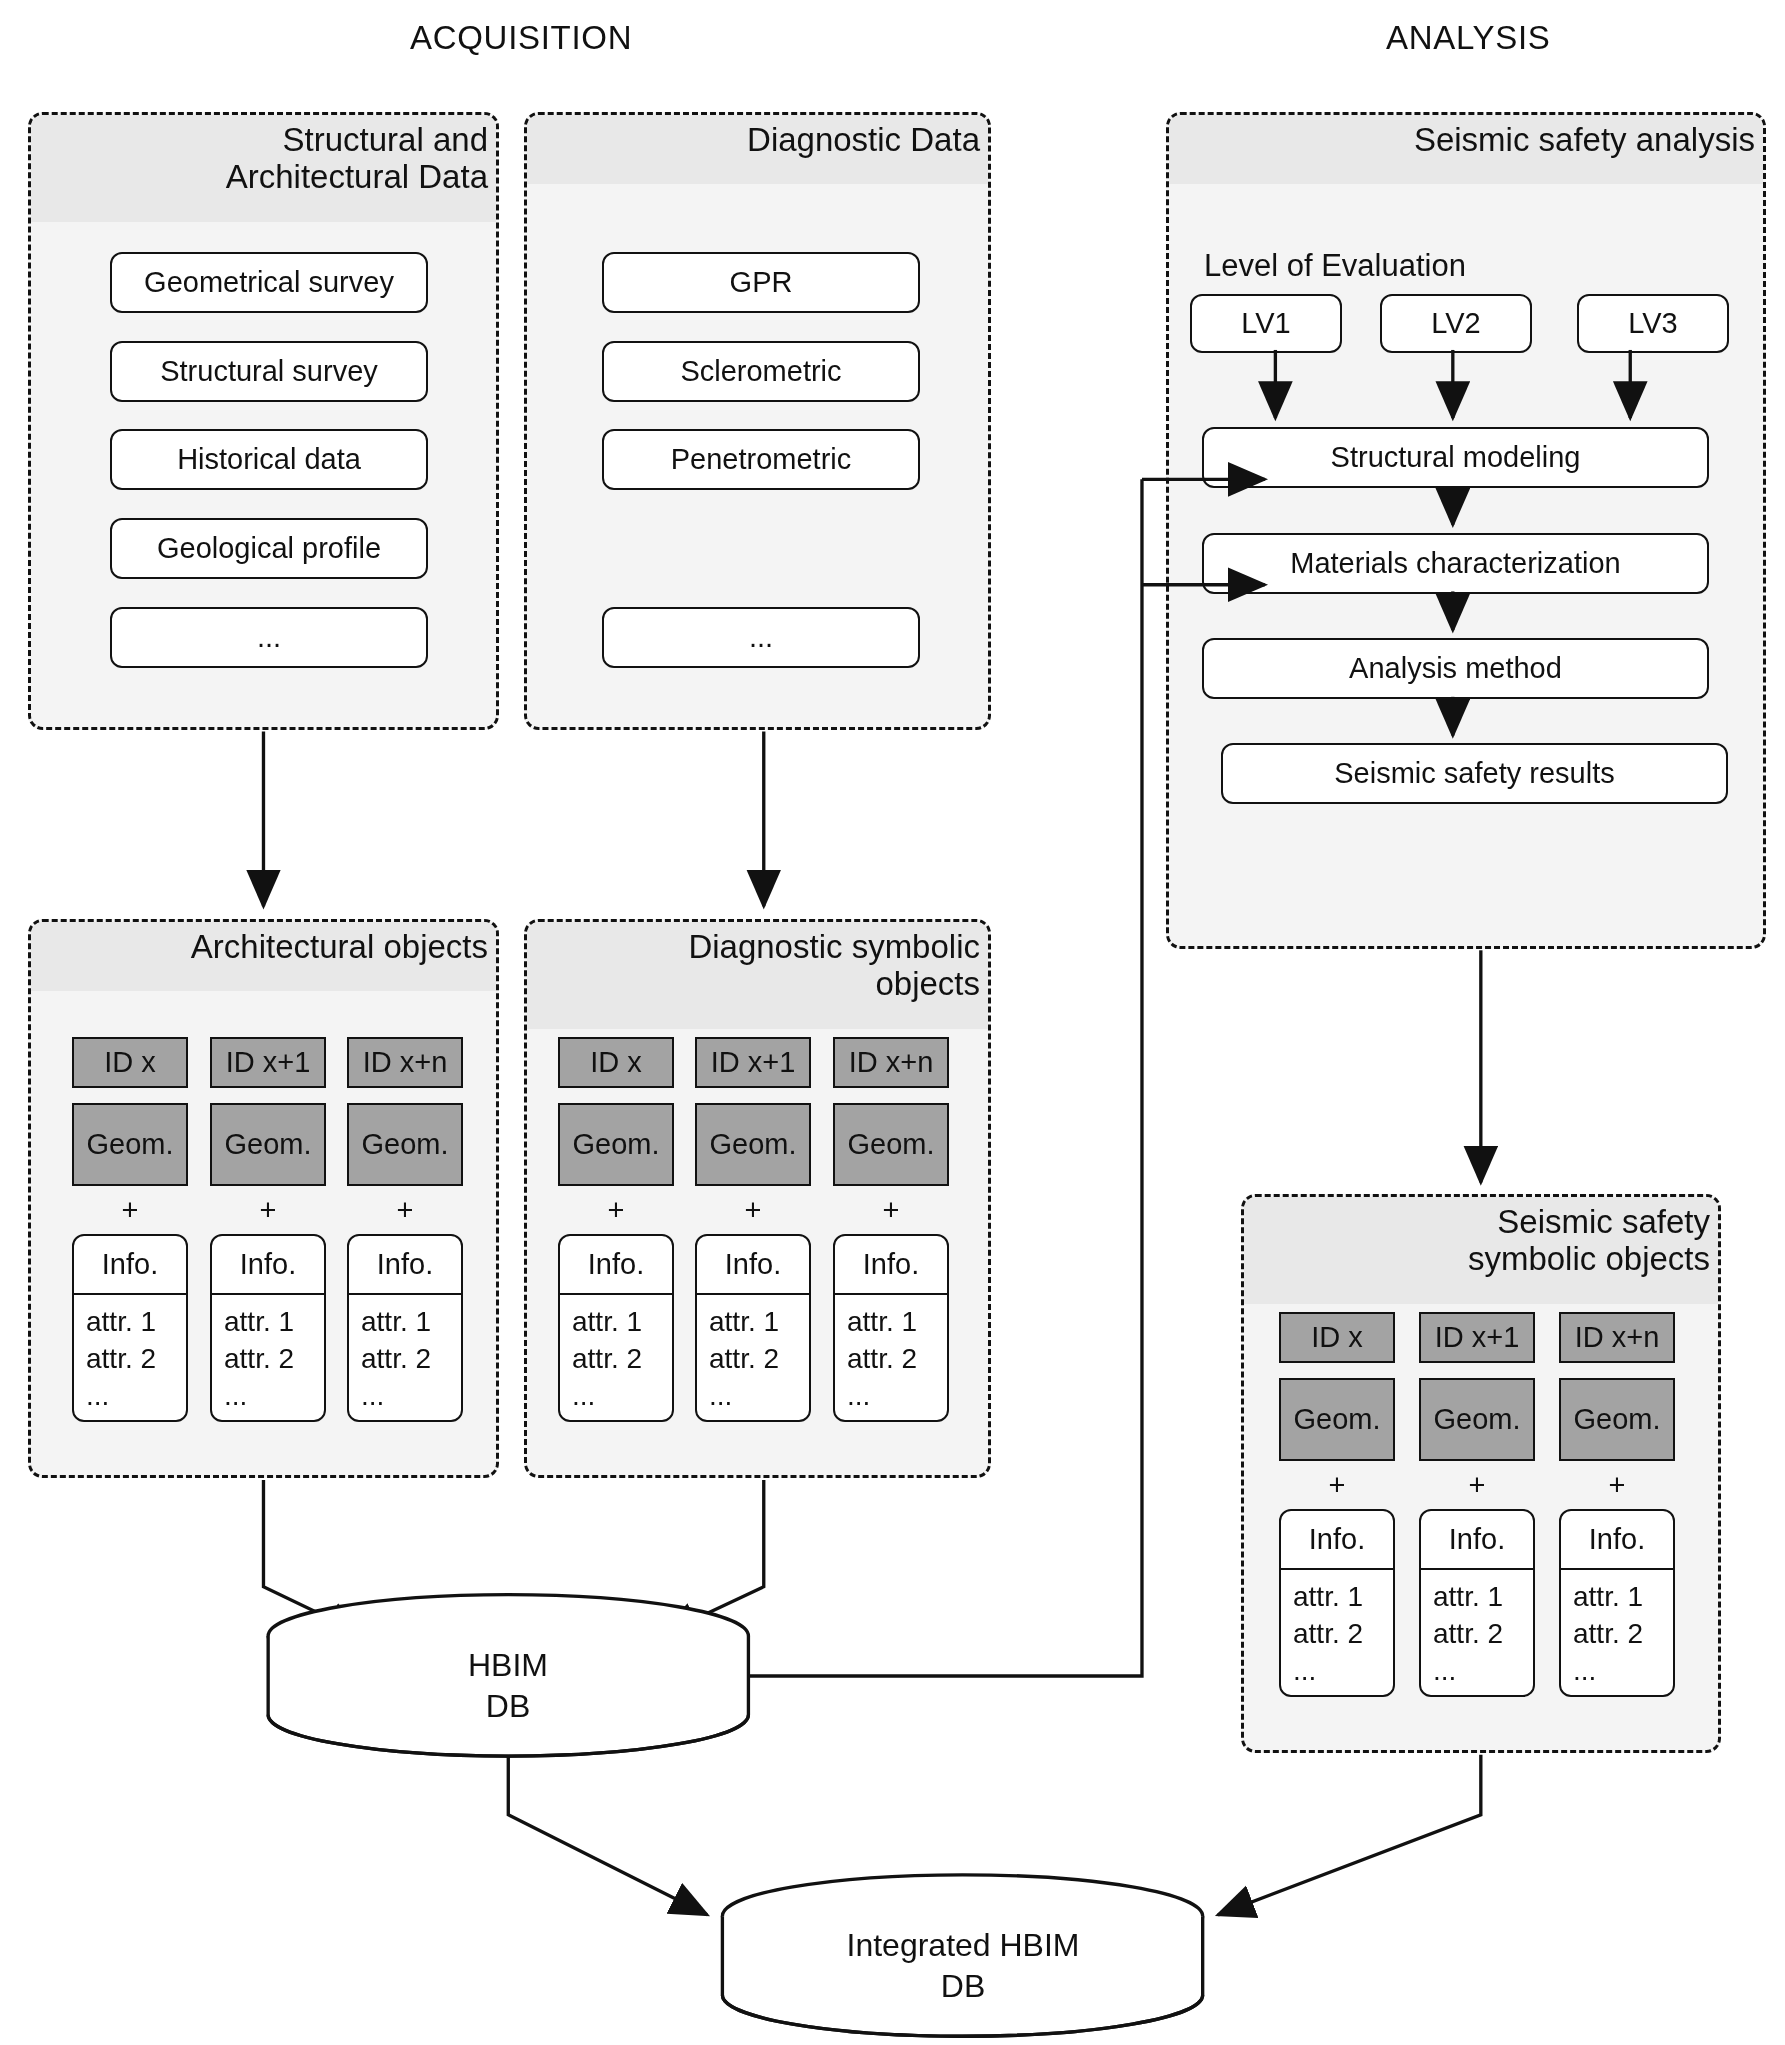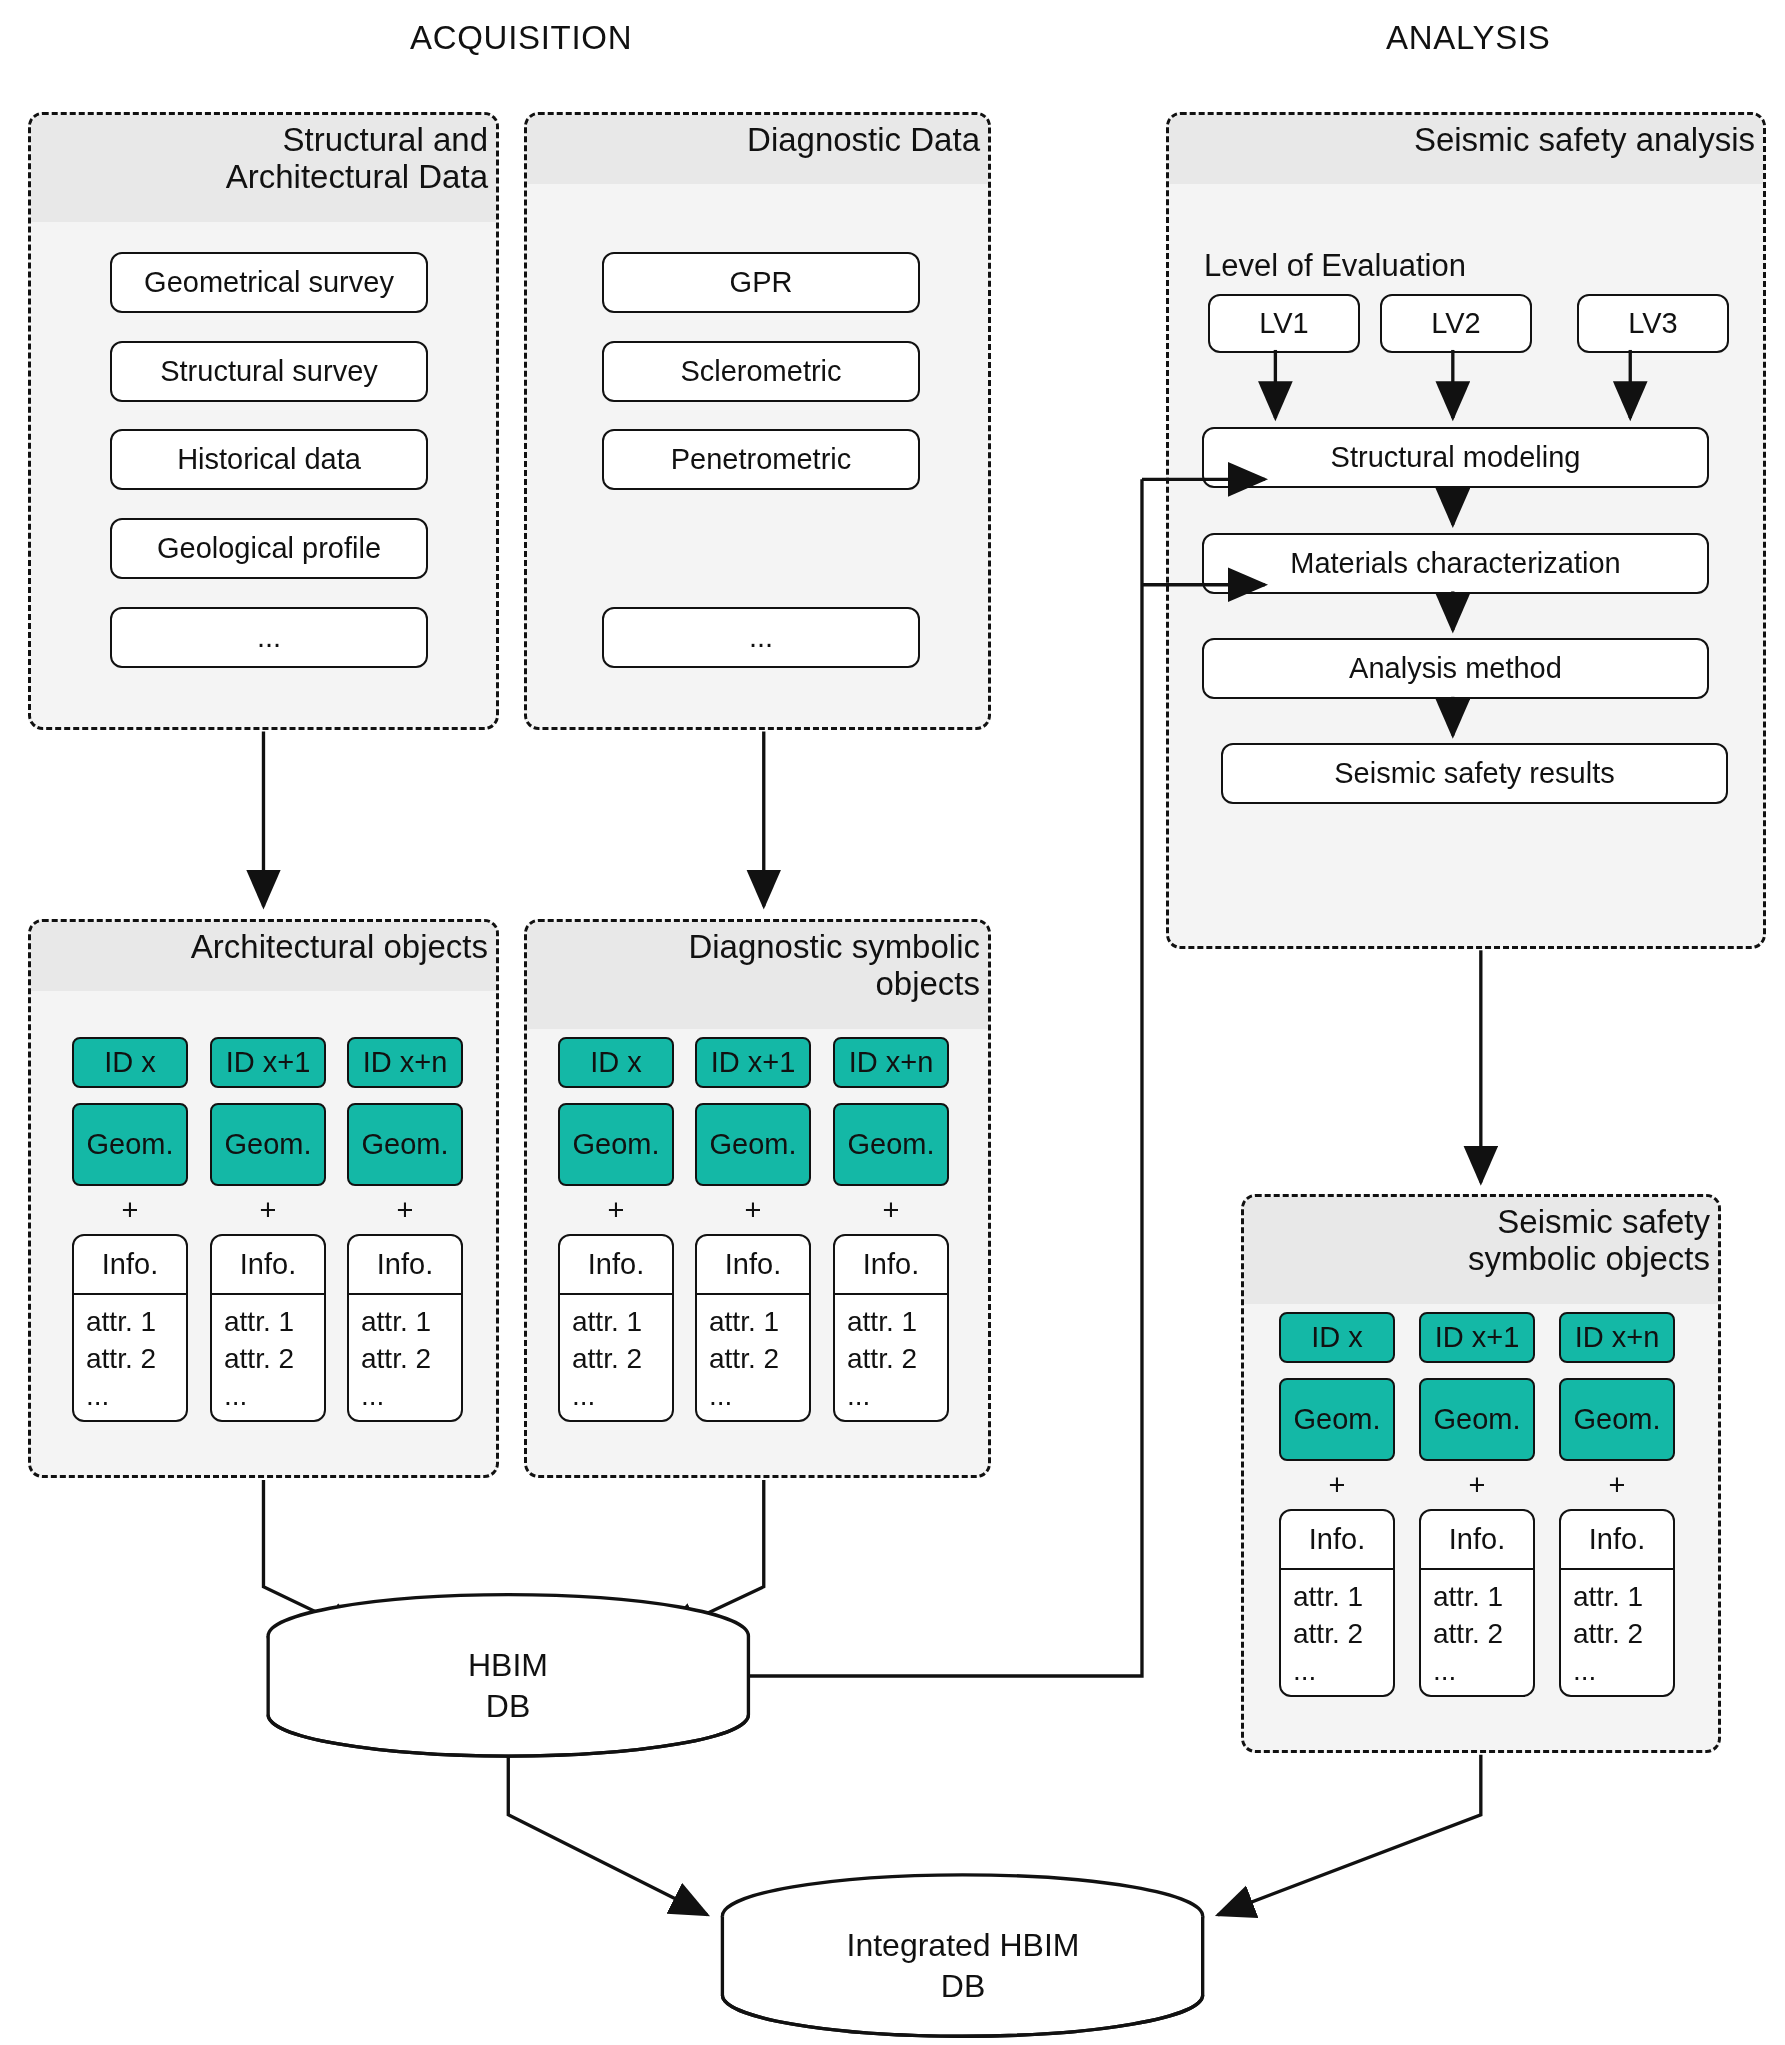--- a/index.html
+++ b/index.html
@@ -10,21 +10,21 @@
   .section-title{position:absolute;font-size:33px;letter-spacing:0.7px;color:#111;white-space:nowrap;margin-top:8px;}
 
   .panel{position:absolute;box-sizing:border-box;border:3.3px dashed #111;border-radius:14.7px;background:#f4f4f4;}
   .panel-head{position:absolute;left:0;right:0;top:0;background:#e8e8e8;border-radius:12px 12px 0 0;
     display:flex;align-items:flex-start;justify-content:flex-end;padding:6.7px 8px 0 8px;box-sizing:border-box;}
   .panel-head span{font-size:33px;line-height:1.12;text-align:right;white-space:pre-line;color:#111;}
 
   .rbox{position:absolute;box-sizing:border-box;background:#fff;border:2.7px solid #111;border-radius:12px;
     display:flex;align-items:center;justify-content:center;font-size:29px;color:#111;text-align:center;}
 
-  .sqbox{position:absolute;box-sizing:border-box;background:#14b8a6;border:2.7px solid #111;border-radius:8px;
+  .sqbox{position:absolute;box-sizing:border-box;background:#a3a3a3;border:2.7px solid #111;border-radius:0;
     display:flex;align-items:center;justify-content:center;font-size:29px;color:#111;text-align:center;}
 
   .plus{position:absolute;font-size:29px;text-align:center;color:#111;line-height:1;}
 
   .infocard{position:absolute;box-sizing:border-box;background:#fff;border:2.7px solid #111;border-radius:12px;overflow:hidden;}
   .infocard .ihead{box-sizing:border-box;width:100%;border-bottom:2px solid #111;display:flex;align-items:center;
     justify-content:center;font-size:29px;color:#111;}
   .infocard .ibody{box-sizing:border-box;width:100%;padding:9.3px 0 0 12px;font-size:28px;line-height:1.32;color:#111;}
   .infocard .ibody div{white-space:nowrap;}
 
@@ -60,21 +60,21 @@
     <div class="rbox" style="left:75px;top:226px;width:318px;height:61px;">Sclerometric</div>
     <div class="rbox" style="left:75px;top:314px;width:318px;height:61px;">Penetrometric</div>
     <div class="rbox" style="left:75px;top:492px;width:318px;height:61px;">...</div>
   </div>
 
   <div class="panel" style="left:1166px;top:112px;width:600px;height:837px;">
     <div class="panel-head" style="height:69px;">
       <span>Seismic safety analysis</span>
     </div>
     <div class="smalllabel" style="left:35px;top:133px;">Level of Evaluation</div>
-    <div class="rbox" style="left:39px;top:179px;width:152px;height:59px;">LV1</div>
+    <div class="rbox" style="left:21px;top:179px;width:152px;height:59px;">LV1</div>
     <div class="rbox" style="left:211px;top:179px;width:152px;height:59px;">LV2</div>
     <div class="rbox" style="left:388px;top:179px;width:152px;height:59px;margin-left:20px;">LV3</div>
 
     <div class="rbox" style="left:33px;top:312px;width:507px;height:61px;">Structural modeling</div>
     <div class="rbox" style="left:33px;top:418px;width:507px;height:61px;">Materials characterization</div>
     <div class="rbox" style="left:33px;top:523px;width:507px;height:61px;">Analysis method</div>
     <div class="rbox" style="left:33px;top:628px;width:507px;height:61px;margin-left:19px;">Seismic safety results</div>
   </div>
 
   <div class="panel" style="left:28px;top:919px;width:471px;height:559px;">

